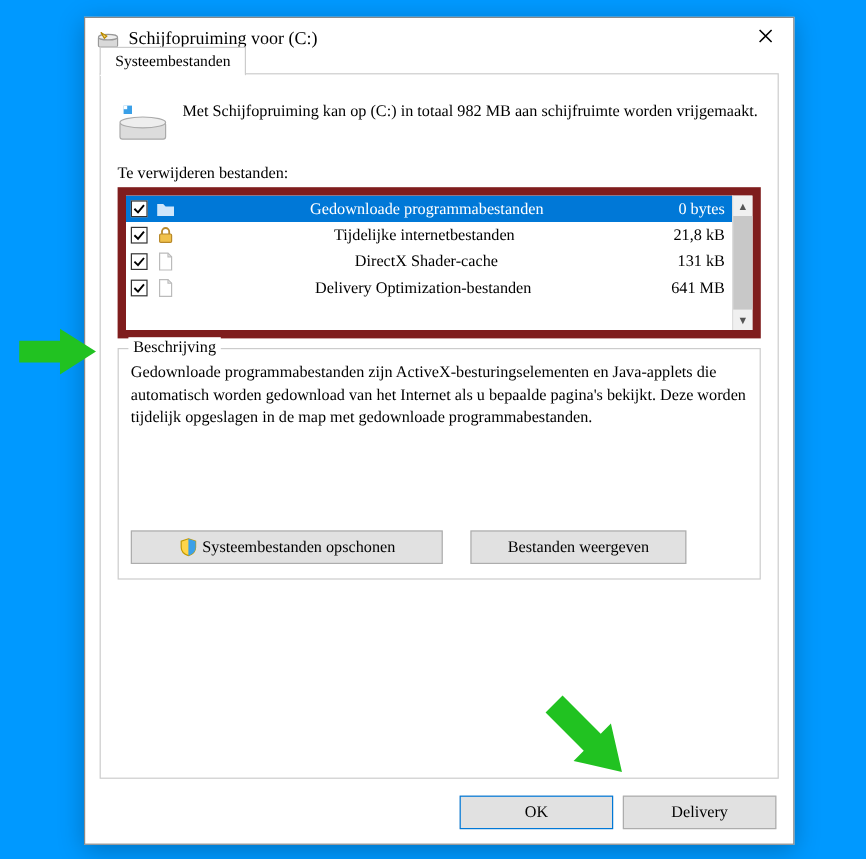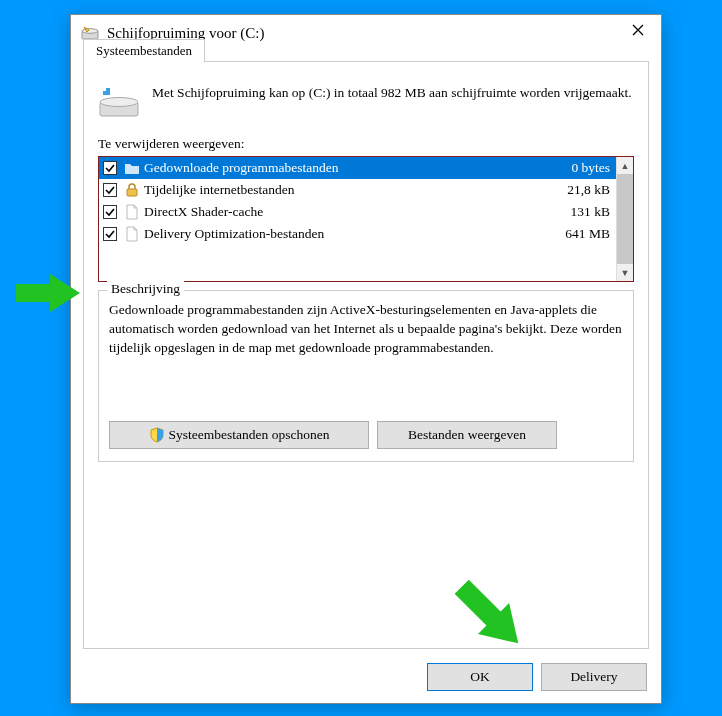--- a/index.html
+++ b/index.html
@@ -56,25 +56,26 @@
     border: 1px solid #ccc;
     border-bottom: 1px solid #fff;
     padding: 3px 12px;
     font-size: 13px;
   }
   .intro-row { display:flex; gap:12px; margin-bottom: 14px; margin-top:8px; }
   .drive-icon { width: 42px; height: 38px; flex: 0 0 auto; }
   .intro-text { font-size: 13.5px; line-height: 1.35; }
   .section-label { font-size: 13.5px; margin-bottom: 4px; }
   .file-list-wrap {
-    border: 1px solid #7f1d1d;
+    border: 7px solid #7f1d1d;
     height: 126px;
     position: relative;
     margin-bottom: 8px;
     display:flex;
+    text-align:center;
   }
   .file-list { flex:1; overflow:hidden; }
   .row {
     display:flex; align-items:center;
     height: 22px;
     padding: 0 4px 0 2px;
     gap: 4px;
   }
   .row.selected { background: #0078d7; color: #fff; }
   .row .cb {
@@ -89,45 +90,45 @@
   .scrollbar {
     width: 17px; background:#f0f0f0; border-left:1px solid #ddd;
     display:flex; flex-direction:column; justify-content:space-between;
   }
   .sb-btn { height:17px; display:flex; align-items:center; justify-content:center; font-size:9px; color:#555;}
   .sb-thumb { flex:1; margin:0; background:#c8c8c8; }
   .gain-row { display:flex; justify-content:space-between; font-size:13.5px; margin: 4px 0 10px 0; }
   .desc-group {
     border:1px solid #ccc; padding: 10px 10px 58px 10px;
     position: relative;
-    height: 172px;
+    height: 193px;
   }
   .desc-group .legend {
     position:absolute; top:-10px; left:8px; background:#fff; padding:0 4px; font-size:13.5px;
   }
   .desc-group .desc-text { font-size:13.5px; line-height:1.4; }
   .btn-row {
     position:absolute; bottom:12px; left:10px; right:10px;
-    display:flex; gap:8px; justify-content:flex-start;
+    display:flex; gap:23px; justify-content:flex-start;
   }
   .btn {
     border:1px solid #adadad; background:#e1e1e1;
     padding: 4px 10px; font-size:13.5px;
     display:inline-flex; align-items:center; gap:4px;
     height: 28px;
   }
   .btn.sys { width: 260px; justify-content:center; }
   .btn.view { width: 180px; justify-content:center;align-items:center; }
   .shield { width:16px; height:16px; }
   .dialog-buttons {
     position:absolute; right:14px; bottom:12px;
     display:flex; gap:8px;
   }
   .dbtn {
-    width: 106px; height: 28px;
+    width: 128px; height: 28px;
     border:1px solid #adadad; background:#e1e1e1;
     display:flex; align-items:center; justify-content:center;
     font-size:13.5px;
   }
   .dbtn.ok { border:1px solid #0078d7; }
   
   .arrow {
     position:absolute;
     pointer-events:none;
   }
@@ -161,21 +162,21 @@
         <svg viewBox="0 0 42 38">
           <rect x="2" y="18" width="38" height="14" rx="2" fill="#dcdcdc" stroke="#aaa"></rect>
           <ellipse cx="21" cy="18" rx="19" ry="4.5" fill="#eee" stroke="#aaa"></ellipse>
           <rect x="5" y="4" width="7" height="7" fill="#3aa0e8"></rect>
           <rect x="5" y="4" width="3" height="3" fill="#fff"></rect>
         </svg>
       </span>
       <div class="intro-text">Met Schijfopruiming kan op  (C:) in totaal 982 MB aan schijfruimte worden vrijgemaakt.</div>
     </div>
 
-    <div class="section-label">Te verwijderen weergeven:</div>
+    <div class="section-label">Te verwijderen bestanden:</div>
 
     <div class="file-list-wrap">
       <div class="file-list" id="file-list">
           <div class="row selected">
             <span class="cb">
               <svg viewBox="0 0 10 10">
                 <path d="M1 5 L4 8 L9 2" stroke="#000" stroke-width="1.6" fill="none"></path>
               </svg>
             </span>
             <span class="icn"><svg viewBox="0 0 16 16">

